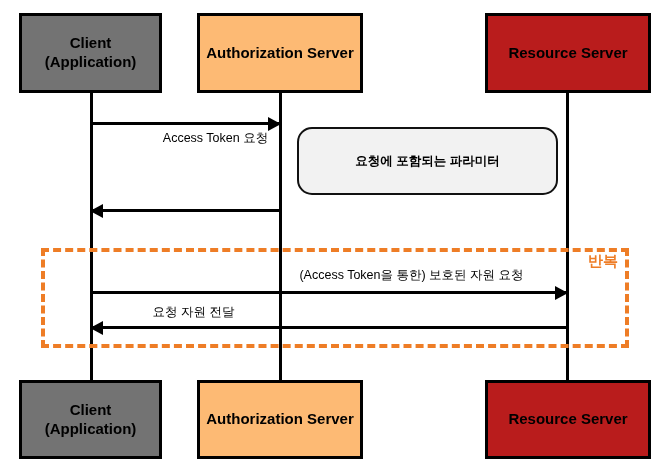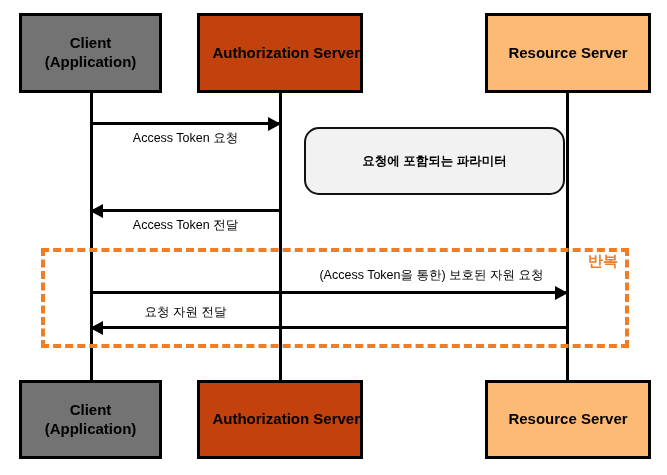--- a/index.html
+++ b/index.html
@@ -29,22 +29,22 @@
     justify-content:center;
     font-weight:bold;
     font-size:15px;
     color:#000000;
     line-height:1.25;
     text-align:center;
     z-index:3;
   }
   .participant .ln{display:block;white-space:nowrap;}
   .p-client{background:#737373;}
-  .p-auth{background:#c2410c;align-items:flex-end;}
-  .p-res{background:#fdba74;}
+  .p-auth{background:#fdba74;}
+  .p-res{background:#b91c1c;}
 
   
   .msg{position:absolute;height:3px;background:#000000;z-index:2;}
   .msg .head{
     position:absolute;
     top:50%;
     width:0;height:0;
     border-top:7px solid transparent;
     border-bottom:7px solid transparent;
   }
@@ -125,38 +125,37 @@
     <span class="ln">Authorization Server</span>
   </div>
 
   <div class="participant p-res" style="left:485px;top:13px;width:166px;height:80px;">
     <span class="ln">Resource Server</span>
   </div>
 
   <div class="msg right" style="left:91px;top:122px;width:189px;">
     <span class="head"></span>
   </div>
-  <div class="msg-label" style="left:91px;top:130px;width:189px;">Access Token 요청</div>
+  <div class="msg-label" style="left:91px;top:130px;width:189px;padding-left:30px;">Access Token 요청</div>
 
   <div class="msg left" style="left:91px;top:209px;width:189px;">
     <span class="head"></span>
   </div>
-  <div class="msg-label" style="left:91px;top:217px;width:189px;">Access Token 전달</div>
 
   <div class="msg right" style="left:91px;top:291px;width:476px;">
     <span class="head"></span>
   </div>
-  <div class="msg-label" style="left:288px;top:267px;width:287px;">(Access Token을 통한) 보호된 자원 요청</div>
+  <div class="msg-label" style="left:268px;top:267px;width:287px;">(Access Token을 통한) 보호된 자원 요청</div>
 
   <div class="msg left" style="left:91px;top:326px;width:476px;">
     <span class="head"></span>
   </div>
-  <div class="msg-label" style="left:91px;top:304px;width:189px;">요청 자원 전달</div>
+  <div class="msg-label" style="left:99px;top:304px;width:189px;">요청 자원 전달</div>
 
-  <div class="note" style="left:297px;top:127px;width:261px;height:68px;margin-left:7px;">
+  <div class="note" style="left:297px;top:127px;width:261px;height:68px;">
     <span class="ln ln-1">요청에 포함되는 파라미터</span>
   </div>
 
   <div class="participant p-client" style="left:19px;top:380px;width:143px;height:79px;">
     <span class="ln">Client</span>
     <span class="ln">(Application)</span>
   </div>
 
   <div class="participant p-auth" style="left:197px;top:380px;width:166px;height:79px;">
     <span class="ln">Authorization Server</span>

